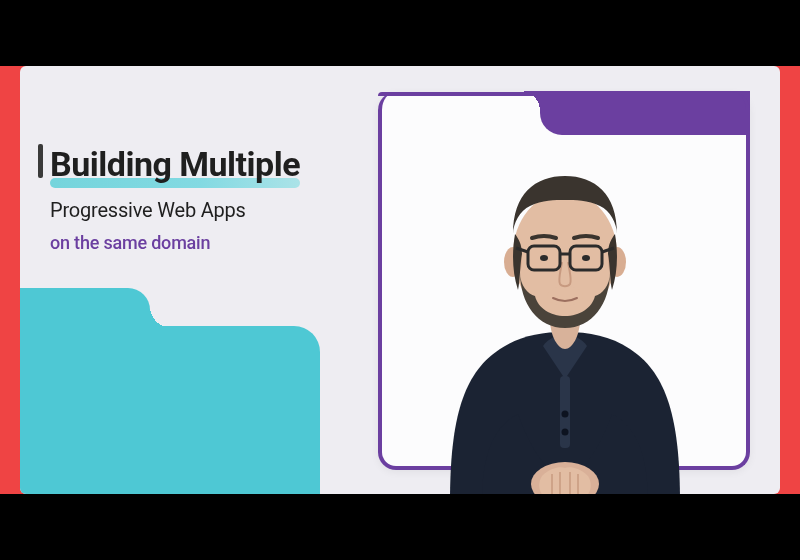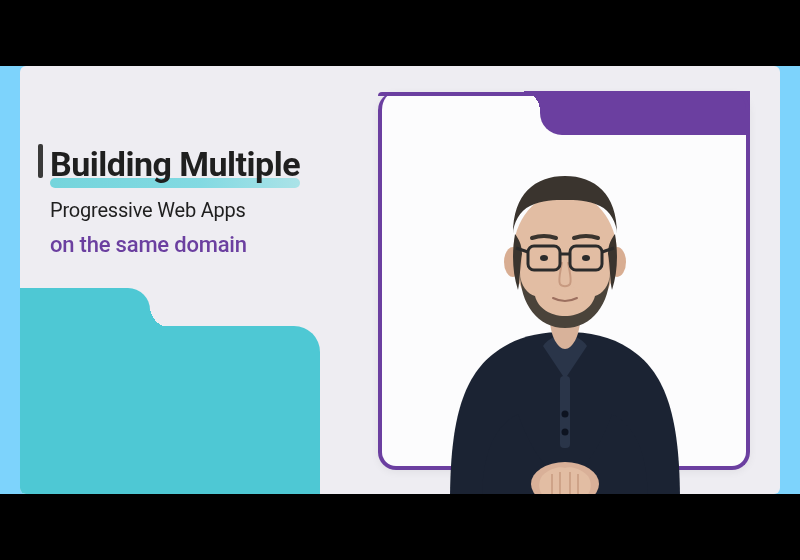--- a/index.html
+++ b/index.html
@@ -1,28 +1,28 @@
 <!DOCTYPE html>
 <html><head>
 <meta charset="utf-8">
 <style>
   * { margin: 0; padding: 0; box-sizing: border-box; }
   html, body { width: 800px; height: 560px; overflow: hidden; font-family: -apple-system, BlinkMacSystemFont, "Segoe UI", Roboto, sans-serif; }
-  .stage { position: relative; width: 800px; height: 560px; background: #7dd3fc; }
+  .stage { position: relative; width: 800px; height: 560px; background: #ef4444; }
   .letterbox-top, .letterbox-bottom { position: absolute; left: 0; width: 800px; background: #000; }
   .letterbox-top { top: 0; height: 66px; }
   .letterbox-bottom { bottom: 0; height: 66px; }
   .frame { position: absolute; top: 66px; left: 20px; width: 760px; height: 428px; background: #eeedf2; border-radius: 6px; overflow: hidden; }
 
   .text-block { position: absolute; top: 78px; left: 30px; z-index: 3; }
   .accent-bar { position: absolute; top: 0; left: -12px; width: 5px; height: 34px; background: #3a3a3a; border-radius: 2px; }
   .headline1 { font-size: 34px; font-weight: 700; color: #1f1f1f; letter-spacing: -0.5px; position: relative; display: inline-block; }
   .hl-underline { position: absolute; left: 0; bottom: -4px; width: 100%; height: 10px; background: linear-gradient(90deg,#5fd0d8,#6fd6df 60%,#9fe1e6); border-radius: 5px; opacity: 0.85; z-index: -1; }
   .headline2 { font-size: 20px; font-weight: 400; color: #1f1f1f; margin-top: 14px; letter-spacing: -0.2px; }
-  .headline3 { font-size: 22px; font-weight: 500; margin-top: 10px; letter-spacing: -0.2px; }
+  .headline3 { font-size: 18px; font-weight: 500; margin-top: 10px; letter-spacing: -0.2px; }
 
   .teal-shape { position: absolute; left: 0; bottom: 0; width: 300px; height: 168px; background: #4ec8d4; border-top-right-radius: 26px; z-index: 2; }
   .teal-tab { position: absolute; top: -38px; left: 0; width: 130px; height: 40px; background: #4ec8d4; border-top-right-radius: 22px; }
   .teal-tab::after { content: ""; position: absolute; right: -22px; bottom: 0; width: 22px; height: 22px; background: radial-gradient(circle at 22px 0, rgba(0,0,0,0) 22px, #4ec8d4 22px); }
 
   .chrome-icon { position: absolute; left: 38px; bottom: 34px; width: 88px; height: 88px; }
   .chrome-icon svg { width: 100%; height: 100%; }
 
   .window-card { position: absolute; top: 26px; right: 30px; width: 372px; height: 378px; background: #fcfcfd; border-radius: 18px; z-index: 2; box-shadow: 0 2px 8px rgba(0,0,0,0.06); overflow: visible; }
   .win-notch { position: absolute; top: -1px; right: 0; width: 210px; height: 44px; background: #6b3fa0; border-bottom-left-radius: 22px; }

